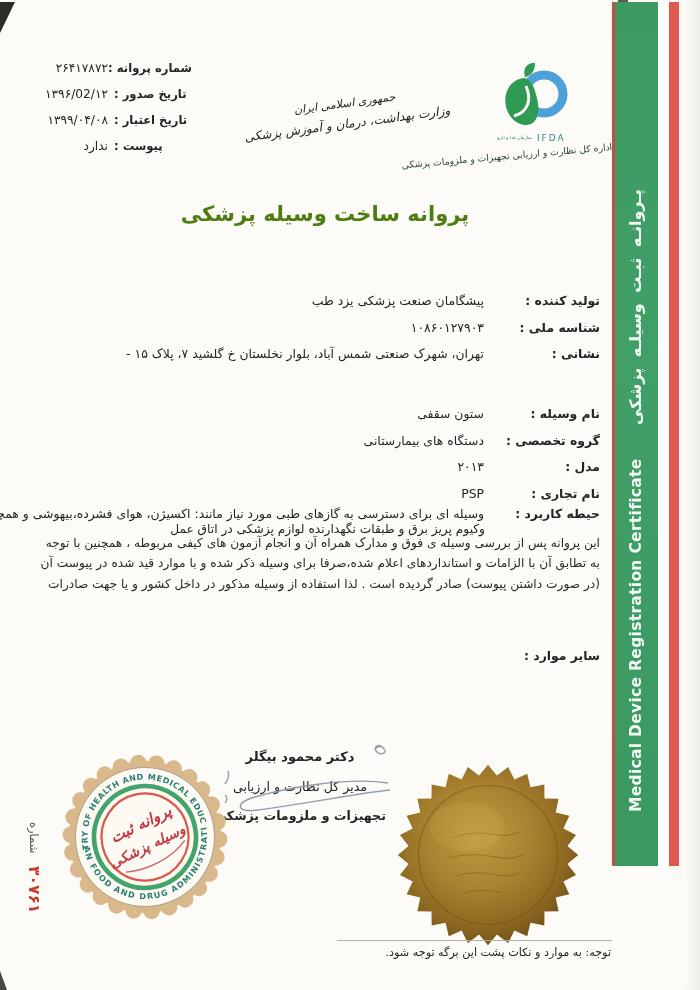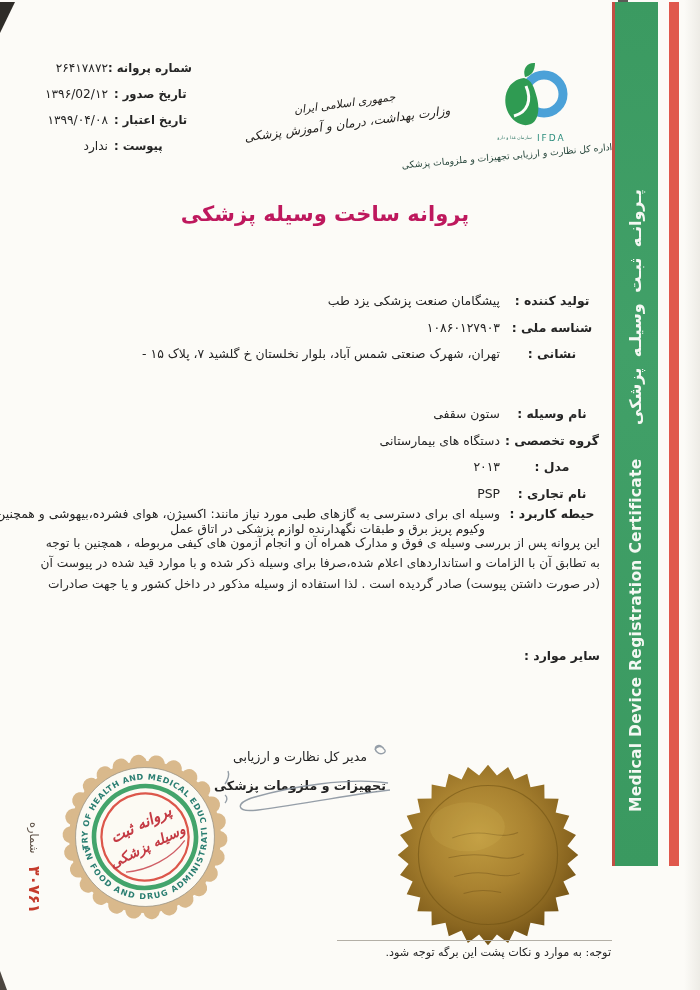--- a/index.html
+++ b/index.html
@@ -28,28 +28,28 @@
 
   
   .logo-svg{left:494px;top:58px;width:78px;height:76px;}
   .ifda-row{left:478px;top:127px;width:104px;text-align:center;white-space:nowrap;}
   .org-tiny{font-size:4.5px;color:#3a7d6d;vertical-align:middle;margin-left:3px;}
   .ifda{font-size:9px;letter-spacing:2px;color:#2c8d7e;vertical-align:middle;}
   .logo-sub{right:88px;top:141px;transform:rotate(-5deg);transform-origin:100% 50%;
             font-size:9.3px;color:#1f3f34;white-space:nowrap;direction:rtl;}
 
   
-  .title{left:25px;top:202px;width:600px;text-align:center;font-size:21px;font-weight:bold;color:#be185d;}
+  .title{left:25px;top:202px;width:600px;text-align:center;font-size:21px;font-weight:bold;color:#4d7c0f;}
 
   
   .rows{right:100px;width:520px;}
   .rows-producer{top:287px;}
   .rows-device{top:400px;}
   .f-row{direction:rtl;white-space:nowrap;height:26.5px;line-height:26.5px;text-align:right;}
-  .f-label{display:inline-block;width:96px;font-weight:bold;font-size:12.4px;text-align:center;margin-left:4px;}
+  .f-label{display:inline-block;width:96px;font-weight:bold;font-size:12.4px;text-align:right;margin-left:20px;}
   .f-value{font-size:12.4px;}
 
   .scope-row{right:100px;top:503px;direction:rtl;white-space:nowrap;text-align:right;}
   .scope-line2{left:155px;top:522px;width:330px;direction:rtl;font-size:12.2px;white-space:nowrap;}
 
   
   .body-par{right:100px;top:533px;width:505px;}
   .b-line{direction:rtl;text-align:right;white-space:nowrap;font-size:12.2px;height:20.3px;line-height:20.3px;color:#282828;}
   .other-label{right:100px;top:604px;direction:rtl;font-weight:bold;font-size:12.4px;margin-top:44px;}
 
@@ -172,20 +172,21 @@
   <div class="abs scope-line2">وکیوم پریز برق و طبقات نگهدارنده لوازم پزشکی در اتاق عمل</div>
 
   <div class="abs body-par">
     <div class="b-line">این پروانه پس از بررسی وسیله ی فوق و مدارک همراه آن و انجام آزمون های کیفی مربوطه ، همچنین با توجه</div>
     <div class="b-line">به تطابق آن با الزامات و استانداردهای اعلام شده،صرفا برای وسیله ذکر شده و با موارد قید شده در پیوست آن</div>
     <div class="b-line">(در صورت داشتن پیوست) صادر گردیده است . لذا استفاده از وسیله مذکور در داخل کشور و یا جهت صادرات</div>
   </div>
   <div class="abs other-label">سایر موارد :</div>
 
   <div class="abs signature">
+    <div class="sig-name">دکتر محمود بیگلر</div>
     <div class="sig-role1">مدیر کل نظارت و ارزیابی</div>
     <div class="sig-role2">تجهیزات و ملزومات پزشکی</div>
   </div>
   <svg class="abs scribble" viewBox="0 0 210 92">
     <g fill="none" stroke="#8a949e" stroke-width="1.4" opacity=".9">
       <path d="M 186 16 c -5 -7 -12 -2 -7 3 c 4 4 11 0 7 -3 c -2 -4 -8 -3 -9 1"></path>
       <path d="M 190 50 C 150 44 92 54 57 64 C 36 70 38 80 60 77 C 112 70 162 60 192 57"></path>
       <path d="M 30 38 c 2 5 -1 10 -3 13"></path>
       <path d="M 27 62 c 3 2 2 6 0 8"></path>
     </g>

